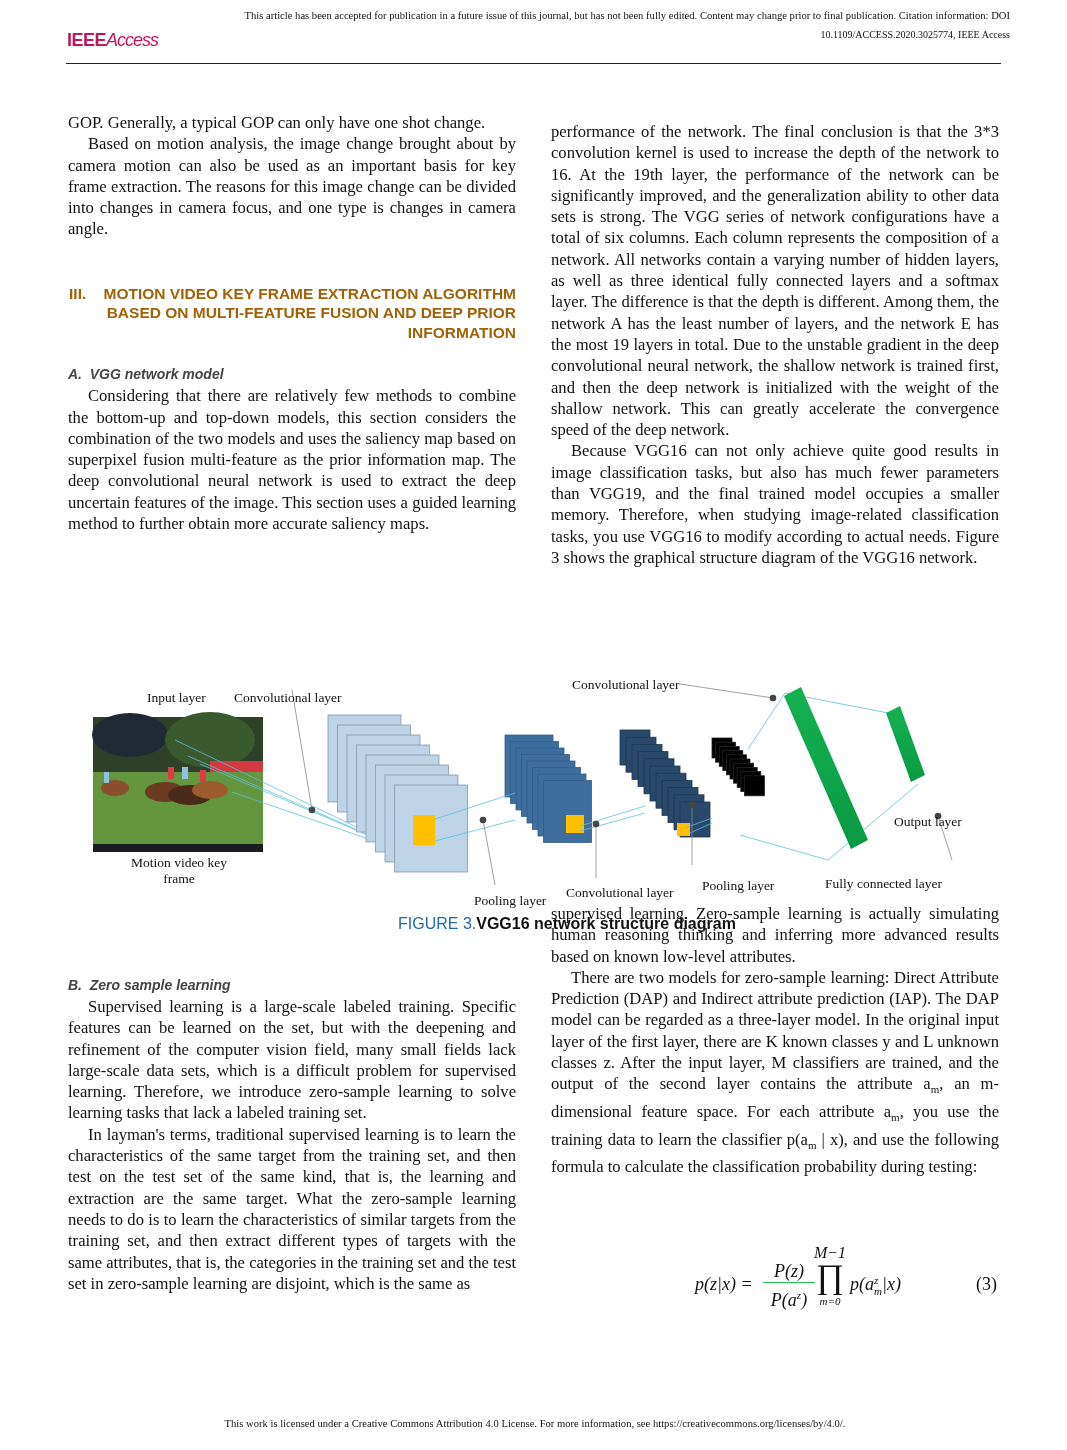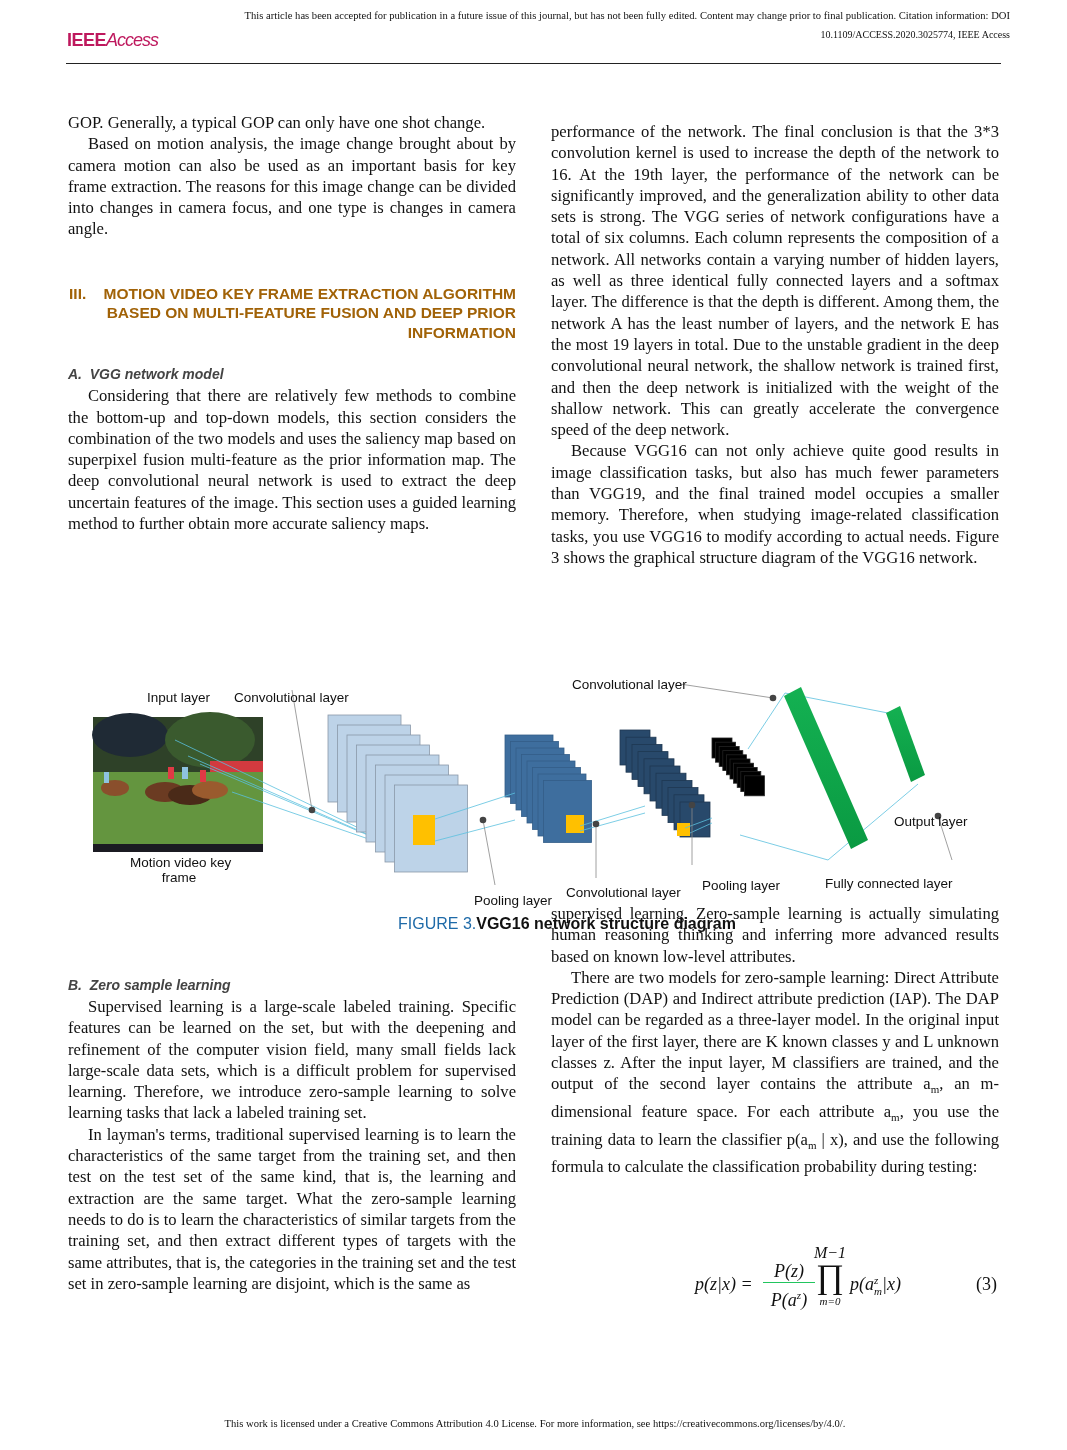--- a/index.html
+++ b/index.html
@@ -17,21 +17,21 @@
   .col p { margin: 0; }
   .col .ind { text-indent: 20px; }
   .col-left { left: 68px; width: 448px; }
   .col-right { left: 551px; width: 448px; }
 
   .sec-head { font-family: "Liberation Sans", "DejaVu Sans", sans-serif; font-weight: bold; color: #a16207; font-size: 15.5px; line-height: 19.5px; text-align: right; }
   .sub-head { font-family: "Liberation Sans", "DejaVu Sans", sans-serif; font-weight: bold; font-style: italic; color: #444; font-size: 14px; line-height: 21px; }
 
   #figure { position: absolute; left: 60px; top: 660px; width: 950px; height: 245px; }
   #figure svg { position: absolute; left: 0; top: 0; }
-  .fig-label { position: absolute; font-family: Liberation Sans, sans-serif; font-size: 13.5px; color: #111; white-space: nowrap; }
+  .fig-label { position: absolute; font-family: Liberation Serif, serif; font-size: 13.5px; color: #111; white-space: nowrap; }
   #caption { position: absolute; left: 398px; top: 915px; font-family: "Liberation Sans", "DejaVu Sans", sans-serif; font-size: 16px; }
   #caption .num { color: #1e6aa8; }
   #caption .txt { font-weight: bold; }
 
   #equation { position: absolute; left: 695px; top: 1256px; width: 310px; height: 62px; font-family: "Liberation Serif", "DejaVu Serif", serif; font-size: 18px; }
   .eq-num { position: absolute; right: 8px; top: 18px; }
 
   #footer { position: absolute; left: 160px; top: 1418px; width: 750px; text-align: center; font-size: 10.6px; }
 </style>
 </head>

